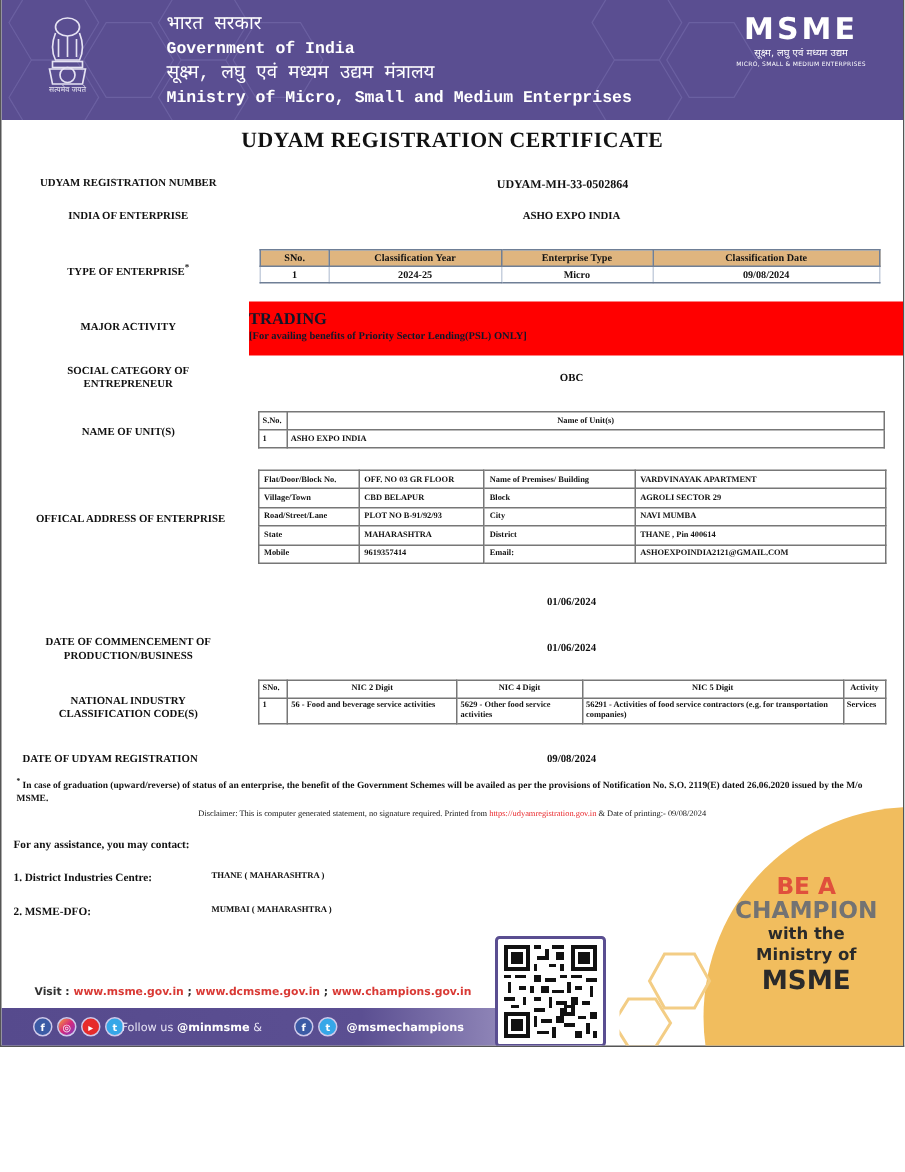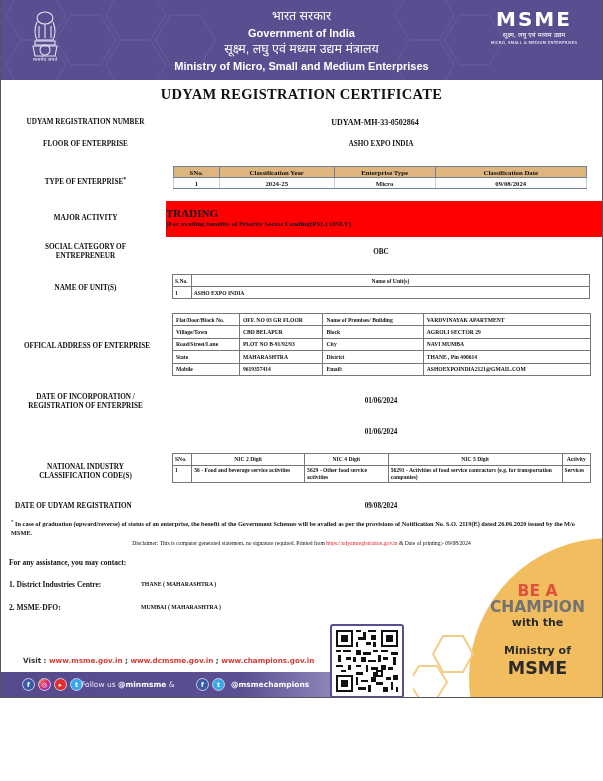--- a/index.html
+++ b/index.html
@@ -10,21 +10,21 @@
     border: 1.5px solid #555; border-top: none; overflow: hidden; background: #fff;
   }
   
   .header {
     position: absolute; left: 0; top: 0; width: 100%; height: 80px;
     background: #5a4e91; color: #fff; overflow: hidden;
   }
   .hex-bg { position: absolute; left: 0; top: 0; width: 100%; height: 100%; }
   .emblem { position: absolute; left: 22px; top: 8px; width: 44px; height: 60px; }
   .emblem-cap { position: absolute; left: 22px; top: 56px; width: 44px; text-align: center; font-family: "DejaVu Sans", sans-serif; font-size: 5px; color: #e8e6f3; }
-  .h-center { position: absolute; left: 110px; right: 110px; top: 8px; text-align: center; font-family: Liberation Sans, sans-serif; }
+  .h-center { position: absolute; left: 110px; right: 110px; top: 8px; text-align: left; font-family: Liberation Mono, monospace; }
   .h-hindi1 { font-size: 12.5px; line-height: 17px; }
   .h-eng1 { font-size: 11px; font-weight: bold; line-height: 16px; }
   .h-hindi2 { font-size: 12.5px; line-height: 17px; }
   .h-eng2 { font-size: 11px; font-weight: bold; line-height: 16px; }
   .msme-logo { position: absolute; right: 18px; top: 8px; width: 100px; text-align: center; }
   .msme-word { font-family: "DejaVu Sans", sans-serif; font-weight: bold; font-size: 20px; letter-spacing: 2px; line-height: 22px; }
   .msme-hindi { font-family: "DejaVu Sans", sans-serif; font-size: 6.5px; line-height: 10px; }
   .msme-eng { font-family: "DejaVu Sans", sans-serif; font-size: 4px; line-height: 6px; letter-spacing: 0.2px; }
 
   .title { position: absolute; left: 0; width: 100%; top: 86px; text-align: center; font-size: 14.5px; font-weight: bold; letter-spacing: 0.3px; }
@@ -75,21 +75,21 @@
   .follow-text b { color: #fff; }
 
   .qr { position: absolute; left: 329px; top: 624px; width: 74px; height: 74px; border: 2px solid #5a4e91; border-radius: 3px; background: #fff; padding: 4px; }
   .qr svg { width: 100%; height: 100%; }
 
   .champ-circle { position: absolute; left: 468px; top: 538px; width: 280px; height: 280px; border-radius: 50%; background: #f1bd5e; }
   .champ { position: absolute; left: 474px; top: 583px; width: 125px; text-align: center; font-family: "DejaVu Sans", sans-serif; font-weight: bold; }
   .champ-1 { color: #e0503c; font-size: 15.5px; line-height: 16px; }
   .champ-2 { color: #737373; font-size: 15.5px; line-height: 17px; }
   .champ-3 { color: #2a2a2a; font-size: 11px; line-height: 14px; }
-  .champ-4 { color: #2a2a2a; font-size: 11px; line-height: 14px; margin-top: 14px; }
+  .champ-4 { color: #2a2a2a; font-size: 11px; line-height: 14px; }
   .champ-5 { color: #2a2a2a; font-size: 17.5px; line-height: 20px; }
   .hex-outline { position: absolute; left: 412px; top: 626px; }
 </style>
 </head>
 <body>
 
 <div class="page">
 
   <div class="header">
     <svg class="hex-bg" viewBox="0 0 603 80">
@@ -129,21 +129,21 @@
       <div class="msme-hindi">सूक्ष्म, लघु एवं मध्यम उद्यम</div>
       <div class="msme-eng">MICRO, SMALL &amp; MEDIUM ENTERPRISES</div>
     </div>
   </div>
 
   <div class="title">UDYAM REGISTRATION CERTIFICATE</div>
 
   <div class="lbl" style="left:12px; top:118px; width:145px;">UDYAM REGISTRATION NUMBER</div>
   <div class="val" style="left:284px; top:118px; width:180px; font-size:8px;">UDYAM-MH-33-0502864</div>
 
-  <div class="lbl" style="left:12px; top:140px; width:145px;">FLOOR OF ENTERPRISE</div>
+  <div class="lbl" style="left:12px; top:140px; width:145px;">INDIA OF ENTERPRISE</div>
   <div class="val" style="left:290px; top:140px; width:180px;">ASHO EXPO INDIA</div>
 
   <div class="lbl" style="left:12px; top:175px; width:145px;">
     <span>TYPE OF ENTERPRISE</span><sup style="font-size:6px;">*</sup>
   </div>
   <table class="type-table">
     <thead>
       <tr>
         <th style="width:10%">SNo.</th>
         <th style="width:25%">Classification Year</th>
@@ -218,26 +218,26 @@
       </tr>
       <tr>
         <td>Mobile</td>
         <td>9619357414</td>
         <td>Email:</td>
         <td>ASHOEXPOINDIA2121@GMAIL.COM</td>
       </tr>
     </tbody>
   </table>
 
-  <div class="lbl" style="left:12px; top:393px; width:145px;">
-    <div>DATE OF INCORPORATION /</div>
-    <div>REGISTRATION OF ENTERPRISE</div>
-  </div>
   <div class="val" style="left:290px; top:397px; width:180px;">01/06/2024</div>
 
+  <div class="lbl" style="left:12px; top:424px; width:145px;">
+    <div>DATE OF COMMENCEMENT OF</div>
+    <div>PRODUCTION/BUSINESS</div>
+  </div>
   <div class="val" style="left:290px; top:428px; width:180px;">01/06/2024</div>
 
   <div class="lbl" style="left:12px; top:463px; width:145px;">
     <div>NATIONAL INDUSTRY</div>
     <div>CLASSIFICATION CODE(S)</div>
   </div>
   <table class="nic-table">
     <thead>
       <tr>
         <th class="l" style="width:4.6%">SNo.</th>

